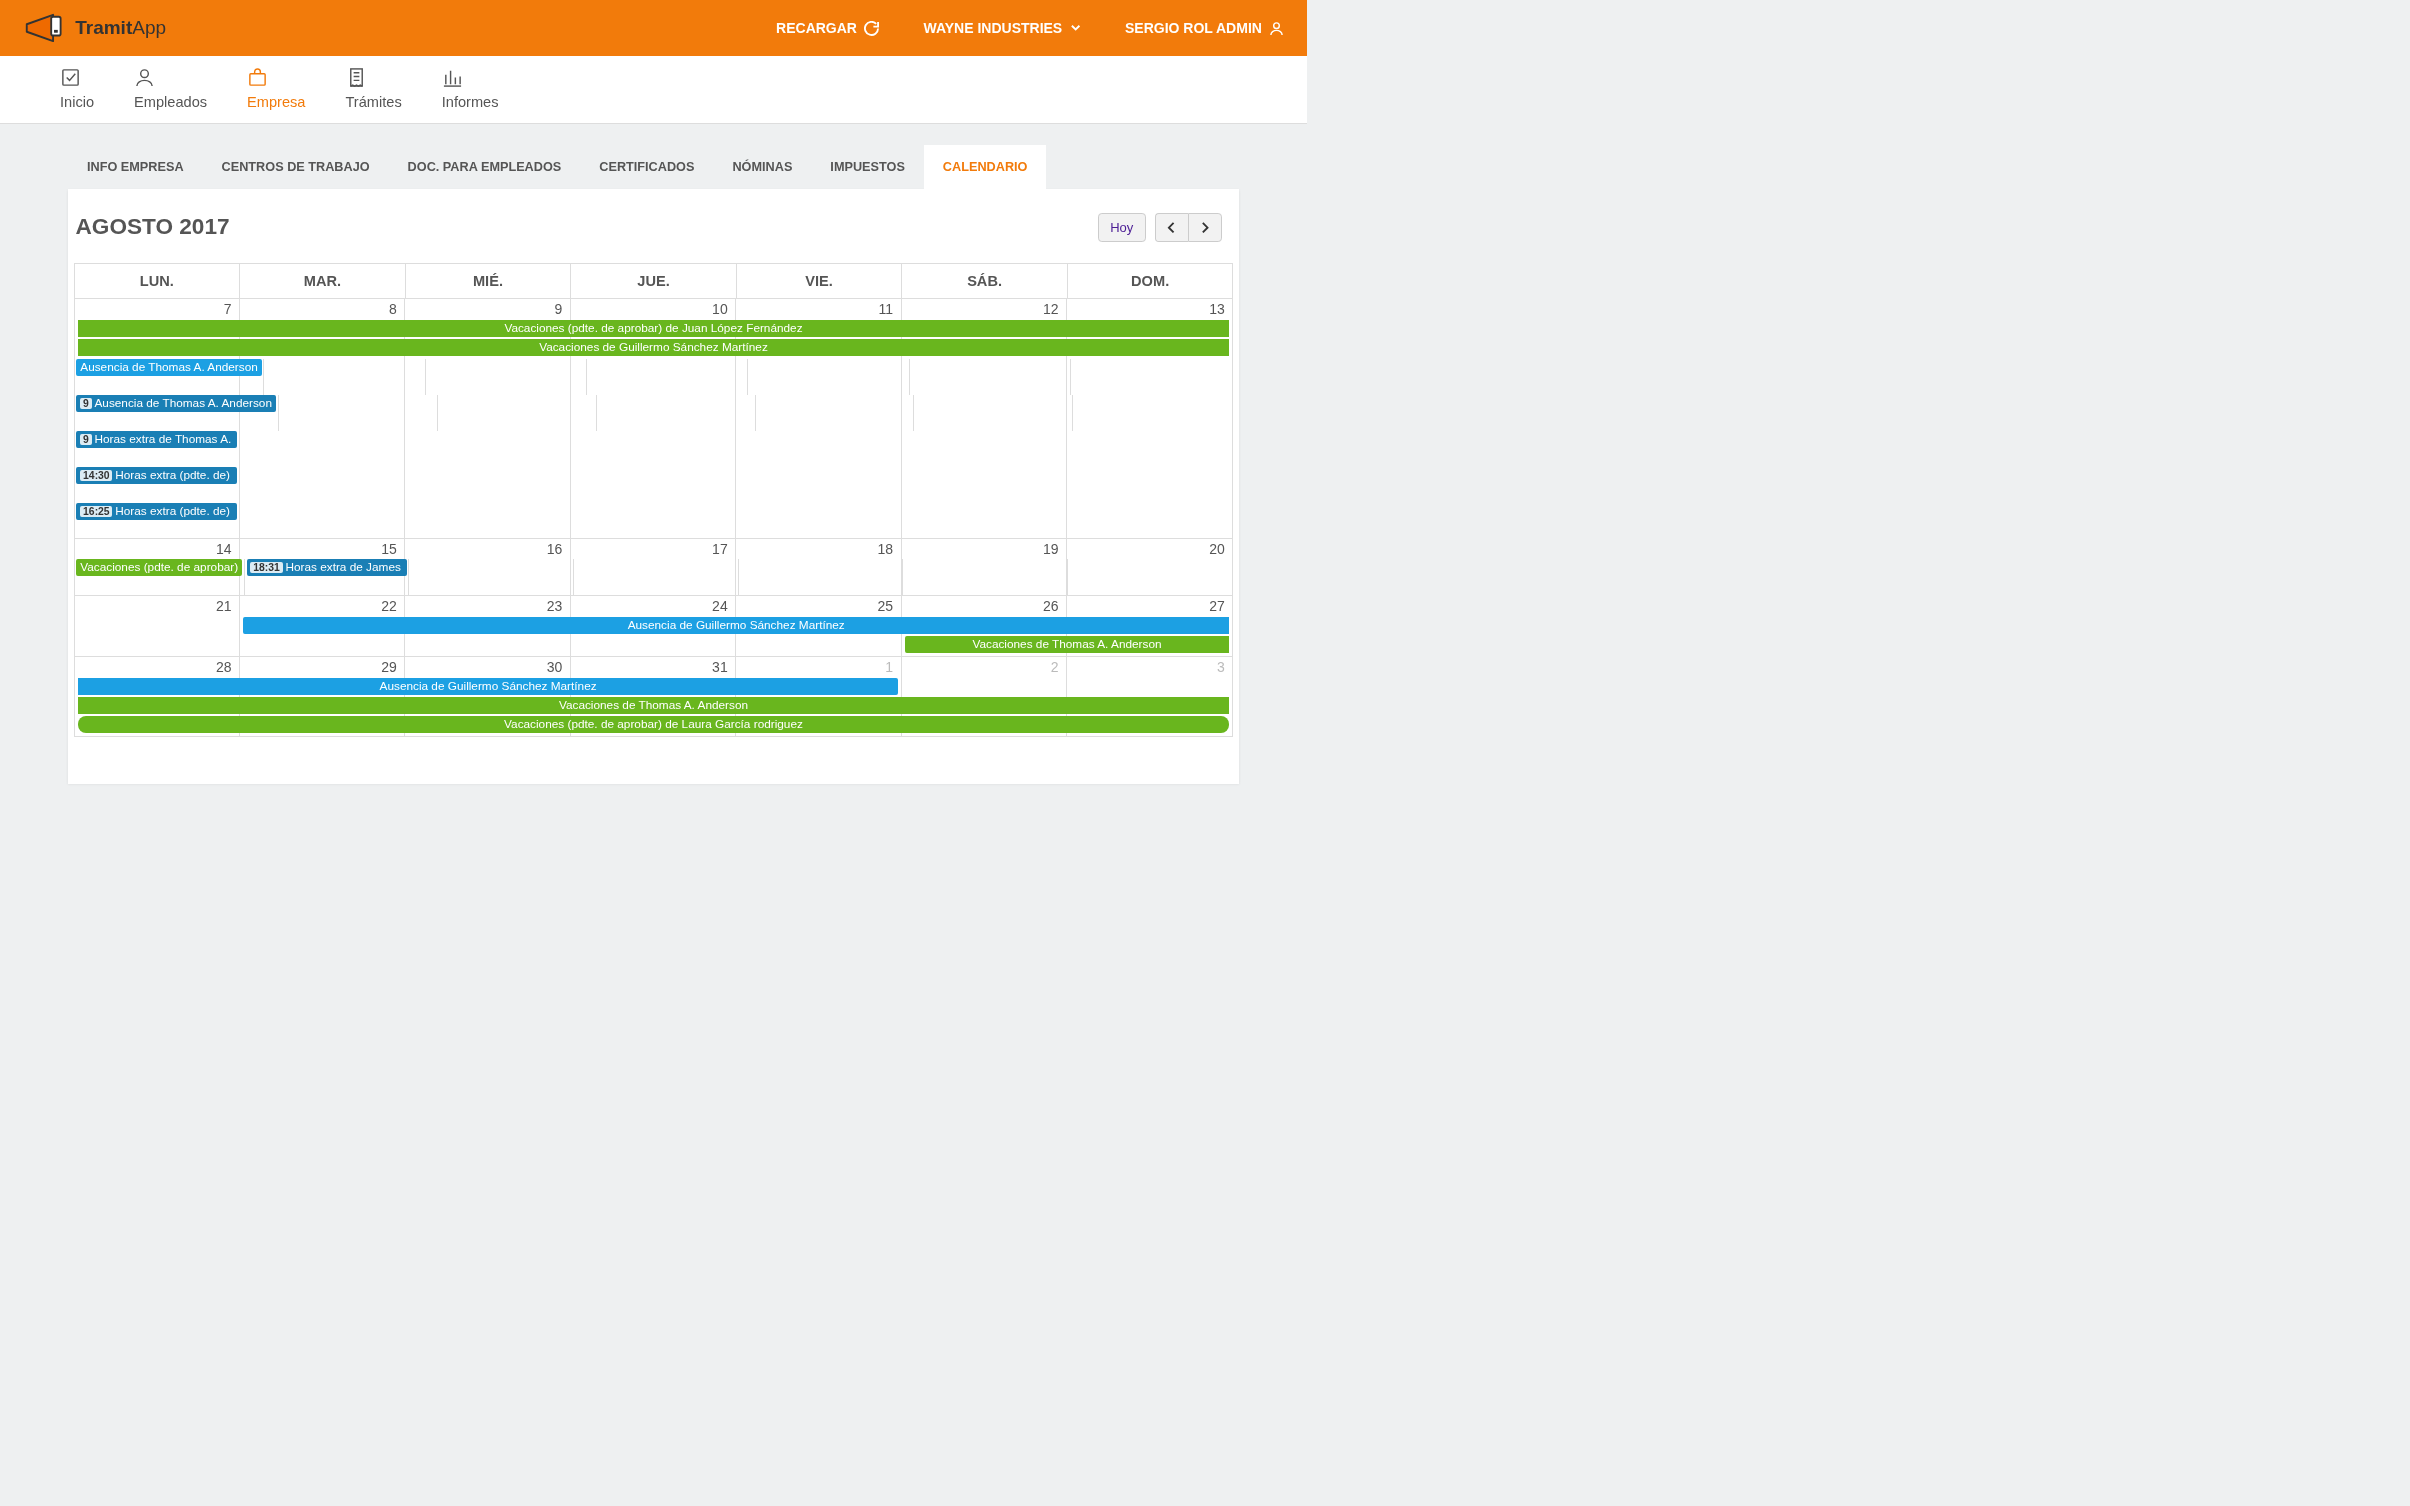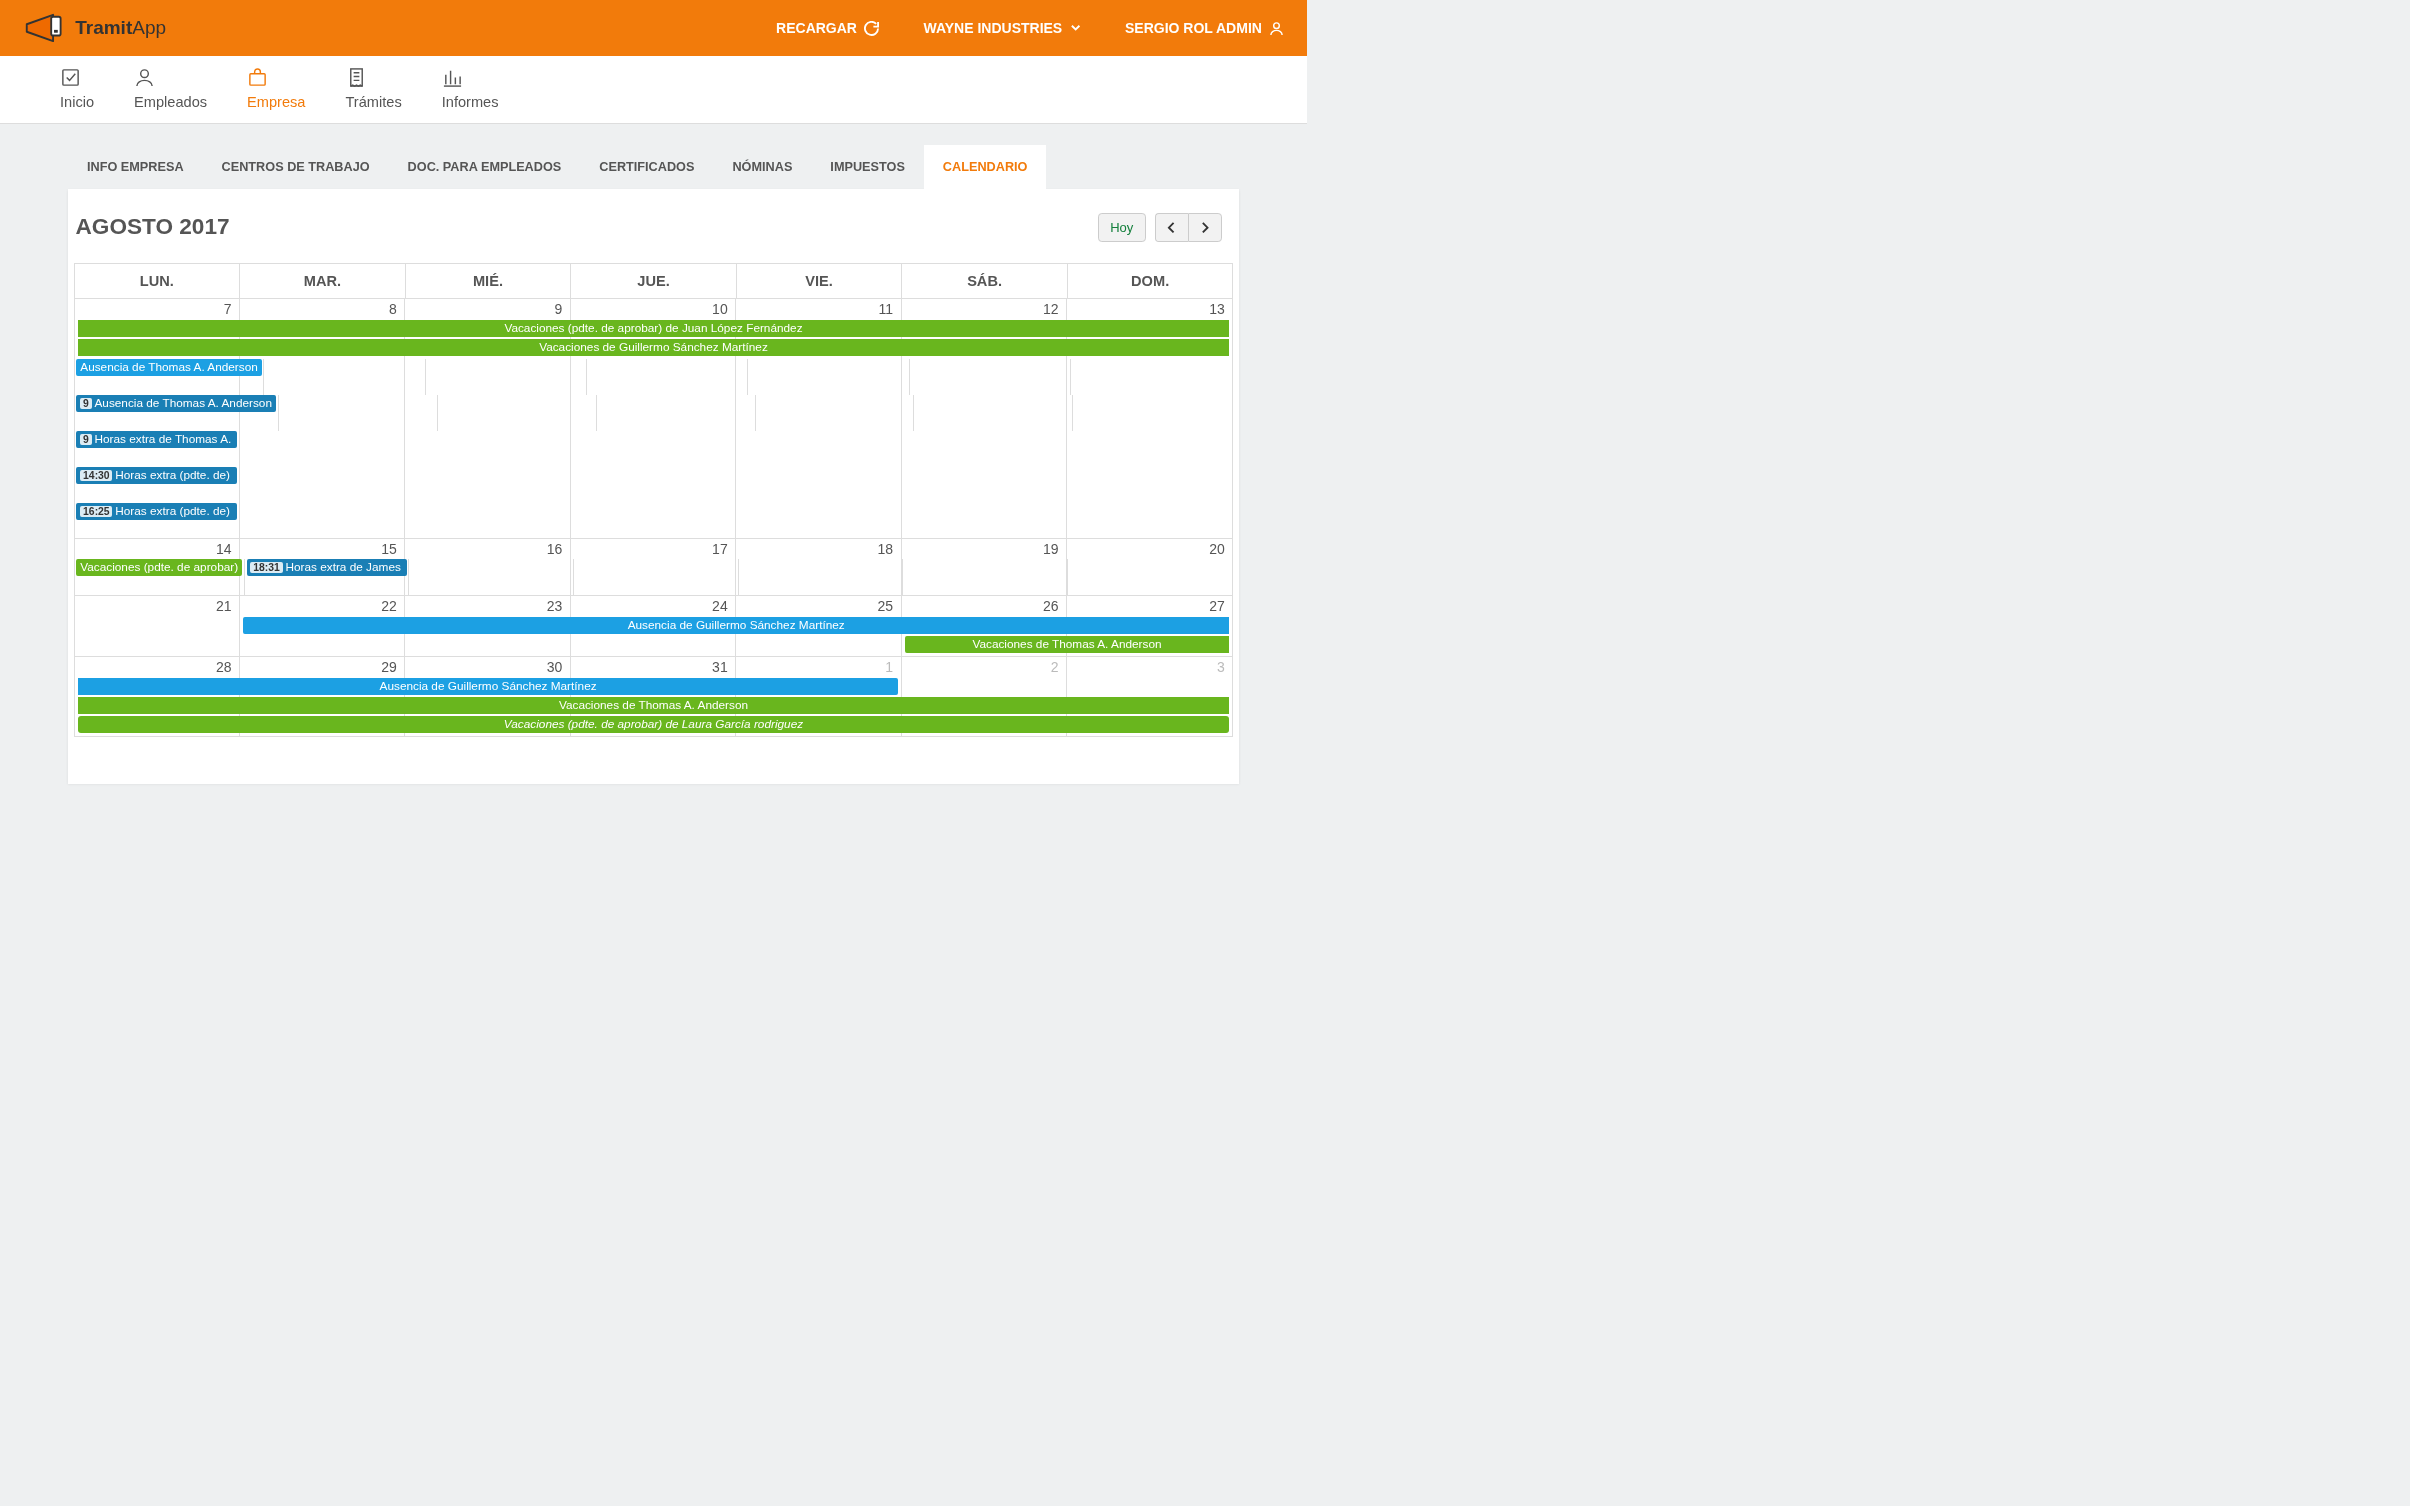--- a/index.html
+++ b/index.html
@@ -103,21 +103,21 @@
 .cal-controls {
   display: flex;
   gap: 9.4px;
 }
 .btn {
   background: #f2f2f2;
   border: 0.9px solid #ccc;
   border-radius: 3.8px;
   padding: 5.6px 11.3px;
   font-size: 13px;
-  color: #15803d;
+  color: #4c1d95;
   cursor: pointer;
 }
 .btn-group { display: flex; }
 .btn-group .btn:first-child { border-radius: 3.8px 0 0 3.8px; border-right: none; }
 .btn-group .btn:last-child { border-radius: 0 3.8px 3.8px 0; }
 .calendar {
   margin: 0 5.6px;
 }
 .dayhead-row {
   display: grid;
@@ -583,21 +583,21 @@
                     <div class="daynum muted">3</div>
                   </div>
                 </div>
                 <div class="band-row">
                   <div class="band ev-blue" style="left: 0.3%; width: 70.8286%; border-radius: 0px 1.9px 1.9px 0px;">Ausencia de Guillermo Sánchez Martínez</div>
                 </div>
                 <div class="band-row">
                   <div class="band ev-green" style="left: 0.3%; width: 99.4%; border-radius: 0px;">Vacaciones de Thomas A. Anderson</div>
                 </div>
                 <div class="band-row">
-                  <div class="band ev-green" style="left: 0.3%; width: 99.4%; border-radius: 3px; font-style: italic;">Vacaciones (pdte. de aprobar) de Laura García rodriguez</div>
+                  <div class="band ev-green" style="left: 0.3%; width: 99.4%; border-radius: 8px;">Vacaciones (pdte. de aprobar) de Laura García rodriguez</div>
                 </div>
                 <div style="height: 1.9px;"></div>
                 <div style="height: 0px;"></div>
               </div>
             </div>
           </div>
       </div>
     </div>
   </div>
 </div>

